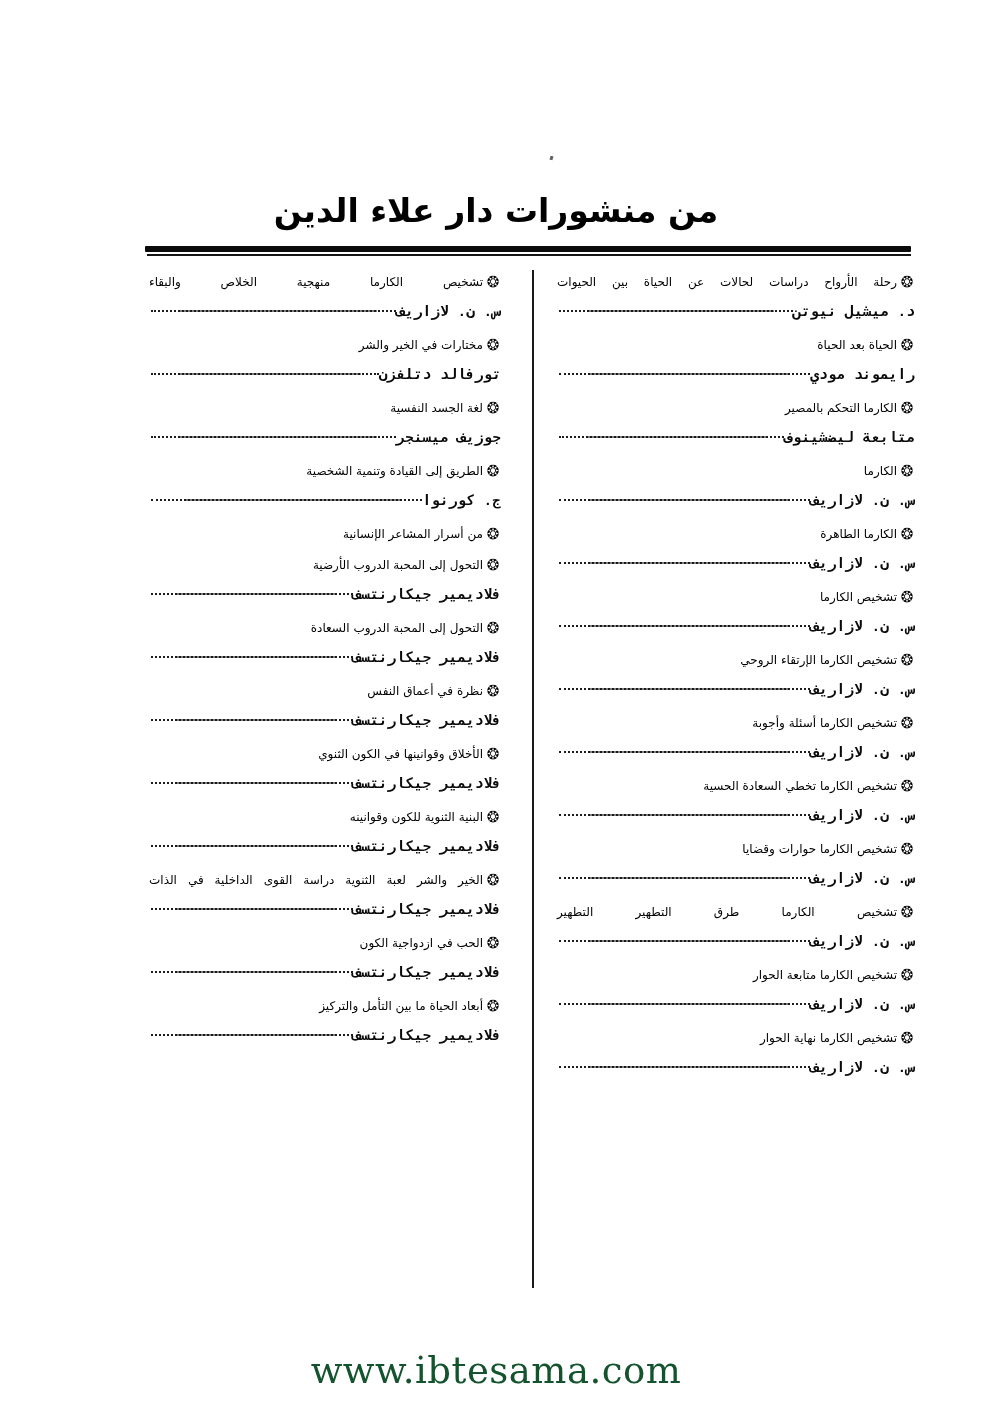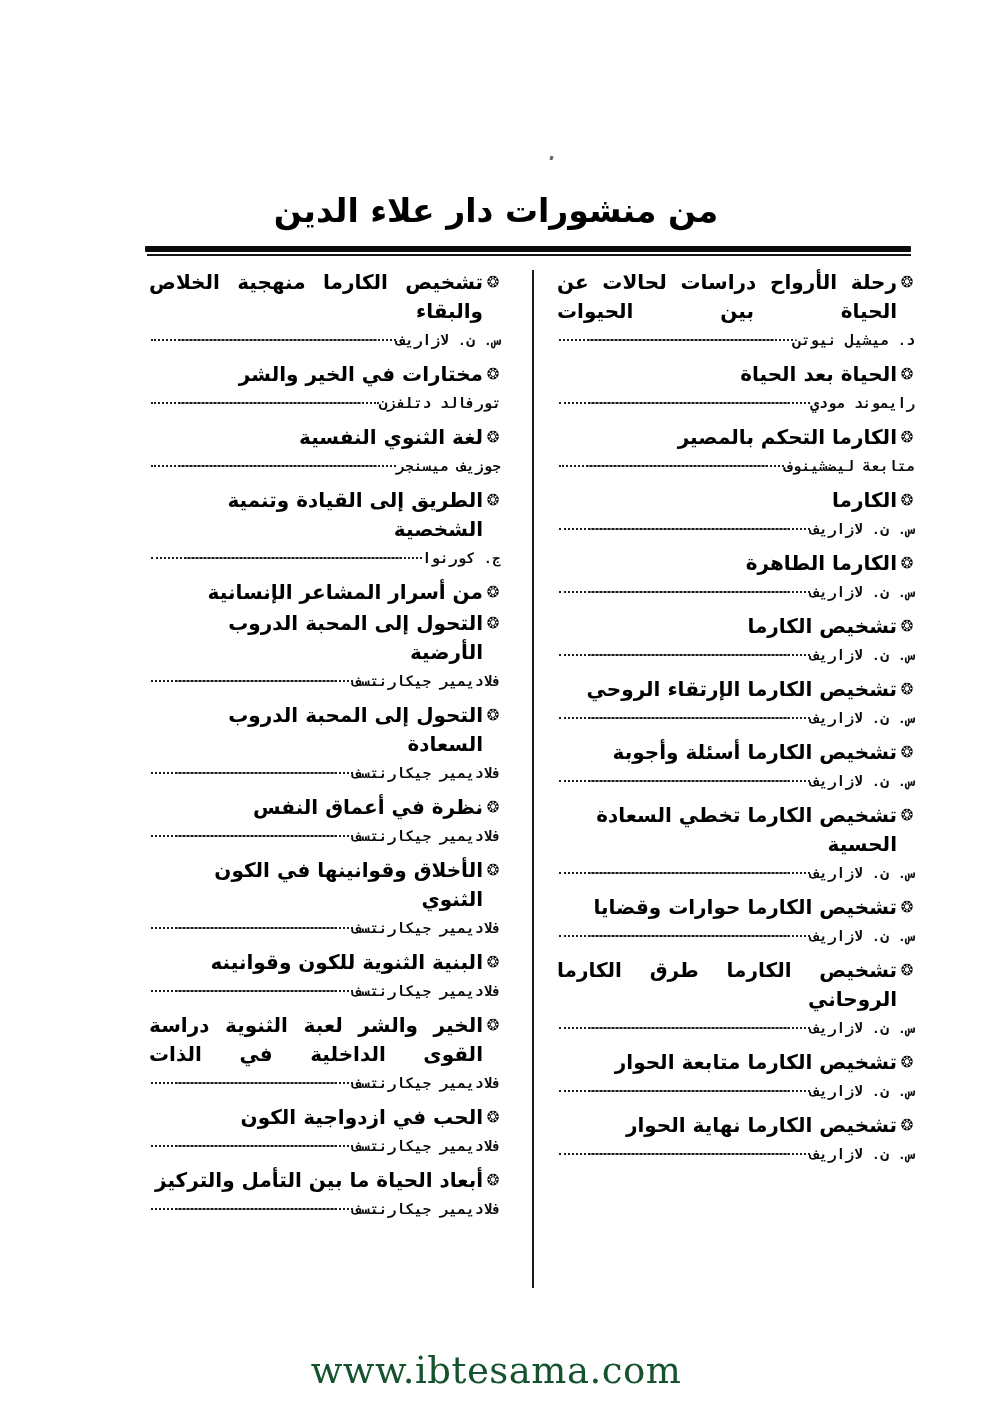--- a/index.html
+++ b/index.html
@@ -114,22 +114,22 @@
     flex: 0 0 auto;
     width: 20px;
     font-size: 15px;
     line-height: 28px;
     text-align: center;
     color: #000;
     user-select: none;
   }
   .title-text {
     flex: 1 1 auto;
-    font-size: 20px;
-    font-weight: 700;
+    font-size: 12px;
+    font-weight: 400;
     line-height: 29px;
     color: #000;
     text-align: justify;
     text-align-last: justify;
     letter-spacing: 0.2px;
   }
   .title-text.single {
     text-align: right;
     text-align-last: right;
   }
@@ -303,21 +303,21 @@
             <span class="title-text single">تشخيص الكارما حوارات وقضايا</span>
           </div>
           <div class="author-row">
             <span class="author-name">س. ن. لازاريف</span>
             <span class="leader"></span>
           </div>
         </div>
         <div class="entry">
           <div class="title-row">
             <span class="bullet">❂</span>
-            <span class="title-text">تشخيص الكارما طرق الكارما الروحاني</span>
+            <span class="title-text">تشخيص الكارما طرق التطهير التطهير</span>
           </div>
           <div class="author-row">
             <span class="author-name">س. ن. لازاريف</span>
             <span class="leader"></span>
           </div>
         </div>
         <div class="entry">
           <div class="title-row">
             <span class="bullet">❂</span>
             <span class="title-text single">تشخيص الكارما متابعة الحوار</span>
@@ -356,21 +356,21 @@
             <span class="title-text single">مختارات في الخير والشر</span>
           </div>
           <div class="author-row">
             <span class="author-name">تورفالد دتلفزن</span>
             <span class="leader"></span>
           </div>
         </div>
         <div class="entry">
           <div class="title-row">
             <span class="bullet">❂</span>
-            <span class="title-text single">لغة الثنوي النفسية</span>
+            <span class="title-text single">لغة الجسد النفسية</span>
           </div>
           <div class="author-row">
             <span class="author-name">جوزيف ميسنجر</span>
             <span class="leader"></span>
           </div>
         </div>
         <div class="entry">
           <div class="title-row">
             <span class="bullet">❂</span>
             <span class="title-text single">الطريق إلى القيادة وتنمية الشخصية</span>

